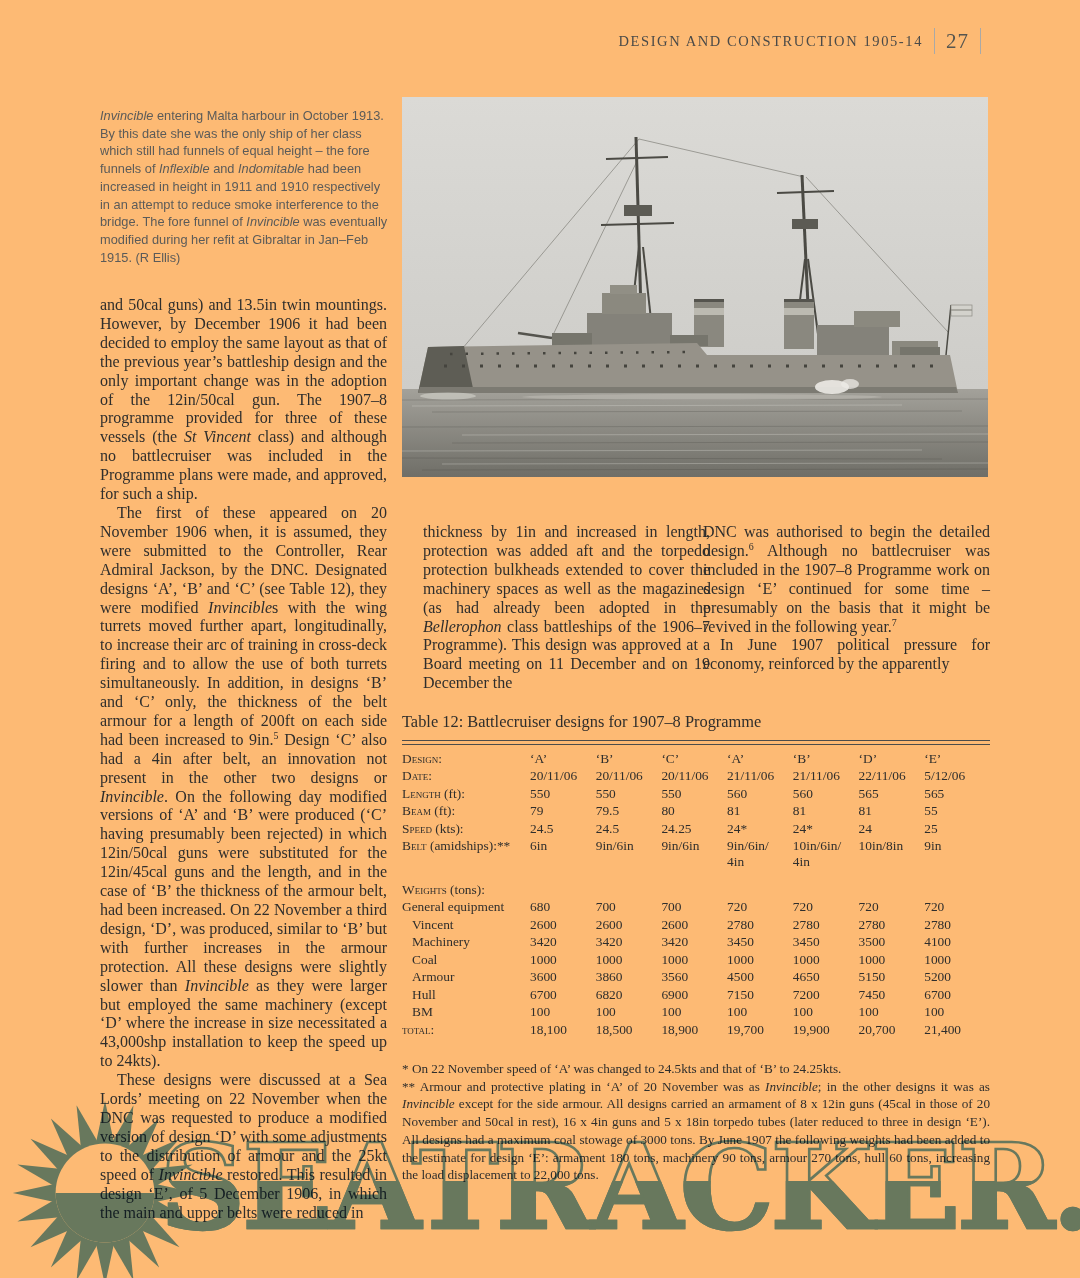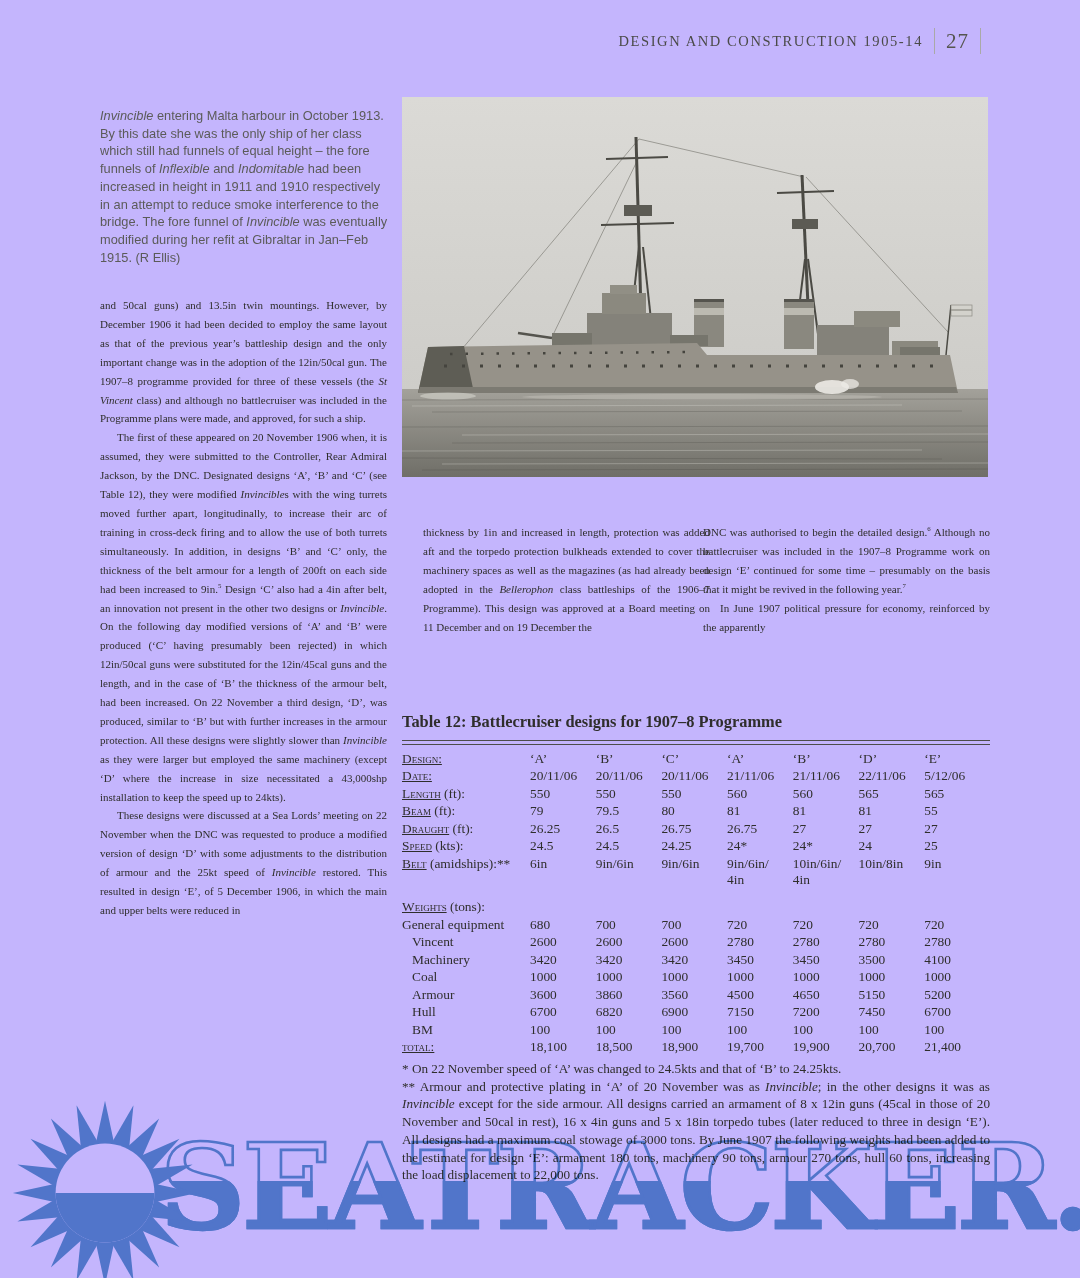--- a/index.html
+++ b/index.html
@@ -1,41 +1,41 @@
 <!DOCTYPE html>
 <html><head>
 <meta charset="utf-8">
 <style>
   html,body{margin:0;padding:0;background:#e8e8e6;}
-  .page{position:relative;width:1080px;height:1278px;background:#c4b5fd;overflow:hidden;
+  .page{position:relative;width:1080px;height:1278px;background:#fdba74;overflow:hidden;
         font-family:"Liberation Serif",serif;margin:0 auto;}
   
   .hdr{position:absolute;top:28px;right:88px;display:flex;align-items:center;color:#4a4a48;}
   .hdr .title{font-size:14.5px;letter-spacing:1.6px;}
   .hdr .bar{width:1px;height:26px;background:#a9a9a7;margin:0 11px;}
   .hdr .pnum{font-size:21px;color:#55554f;letter-spacing:1px;}
   
   .caption{position:absolute;left:100px;top:107px;width:290px;
            font-family:"Liberation Sans",sans-serif;font-size:12.8px;line-height:17.7px;color:#5b5b59;}
   
   .photo{position:absolute;left:402px;top:97px;width:586px;height:380px;}
   .photo svg{display:block;width:100%;height:100%;}
   
-  .col{position:absolute;width:287px;font-size:11px;line-height:18.9px;color:#2f2e2c;text-align:justify;}
+  .col{position:absolute;width:287px;font-size:16px;line-height:18.9px;color:#2f2e2c;text-align:justify;}
   .col p{margin:0;}
   .col p.ind{text-indent:17px;}
   #col-left{left:100px;top:296px;}
   #col-mid{left:423px;top:523px;}
   #col-right{left:703px;top:523px;}
   .i{font-style:italic;}
   .sup{vertical-align:super;font-size:0.62em;line-height:0;}
-  .sc{font-variant:small-caps;text-decoration:underline;}
+  .sc{font-variant:small-caps;}
   
   .tablewrap{position:absolute;left:402px;top:712px;width:588px;color:#2f2e2c;}
-  .table-title{font-size:16.4px;font-weight:bold;margin:0 0 8px 0;}
+  .table-title{font-size:16.4px;font-weight:normal;margin:0 0 8px 0;}
   .dblrule{border-top:1px solid #4c4c4a;border-bottom:1px solid #4c4c4a;height:2.5px;margin-bottom:6px;}
   table{border-collapse:collapse;table-layout:fixed;width:100%;font-size:13.4px;}
   td{padding:0 0 1.5px 0;vertical-align:top;white-space:pre-line;line-height:16px;}
   td.lbl{width:128px;}
   td.lbl.ind{padding-left:10px;}
   tr.gap td{padding-top:10px;}
   
   .footnotes{position:absolute;left:402px;top:1060px;width:588px;font-size:13.2px;line-height:17.7px;
              color:#2f2e2c;text-align:justify;}
   .footnotes p{margin:0;}
@@ -198,30 +198,20 @@
           </tr>
           <tr>
             <td class="lbl"><span class="sc">Beam</span> (ft):</td>
             <td>79</td>
             <td>79.5</td>
             <td>80</td>
             <td>81</td>
             <td>81</td>
             <td>81</td>
             <td>55</td>
-          </tr>
-          <tr>
-            <td class="lbl"><span class="sc">Draught</span> (ft):</td>
-            <td>26.25</td>
-            <td>26.5</td>
-            <td>26.75</td>
-            <td>26.75</td>
-            <td>27</td>
-            <td>27</td>
-            <td>27</td>
           </tr>
           <tr>
             <td class="lbl"><span class="sc">Speed</span> (kts):</td>
             <td>24.5</td>
             <td>24.5</td>
             <td>24.25</td>
             <td>24*</td>
             <td>24*</td>
             <td>24</td>
             <td>25</td>

